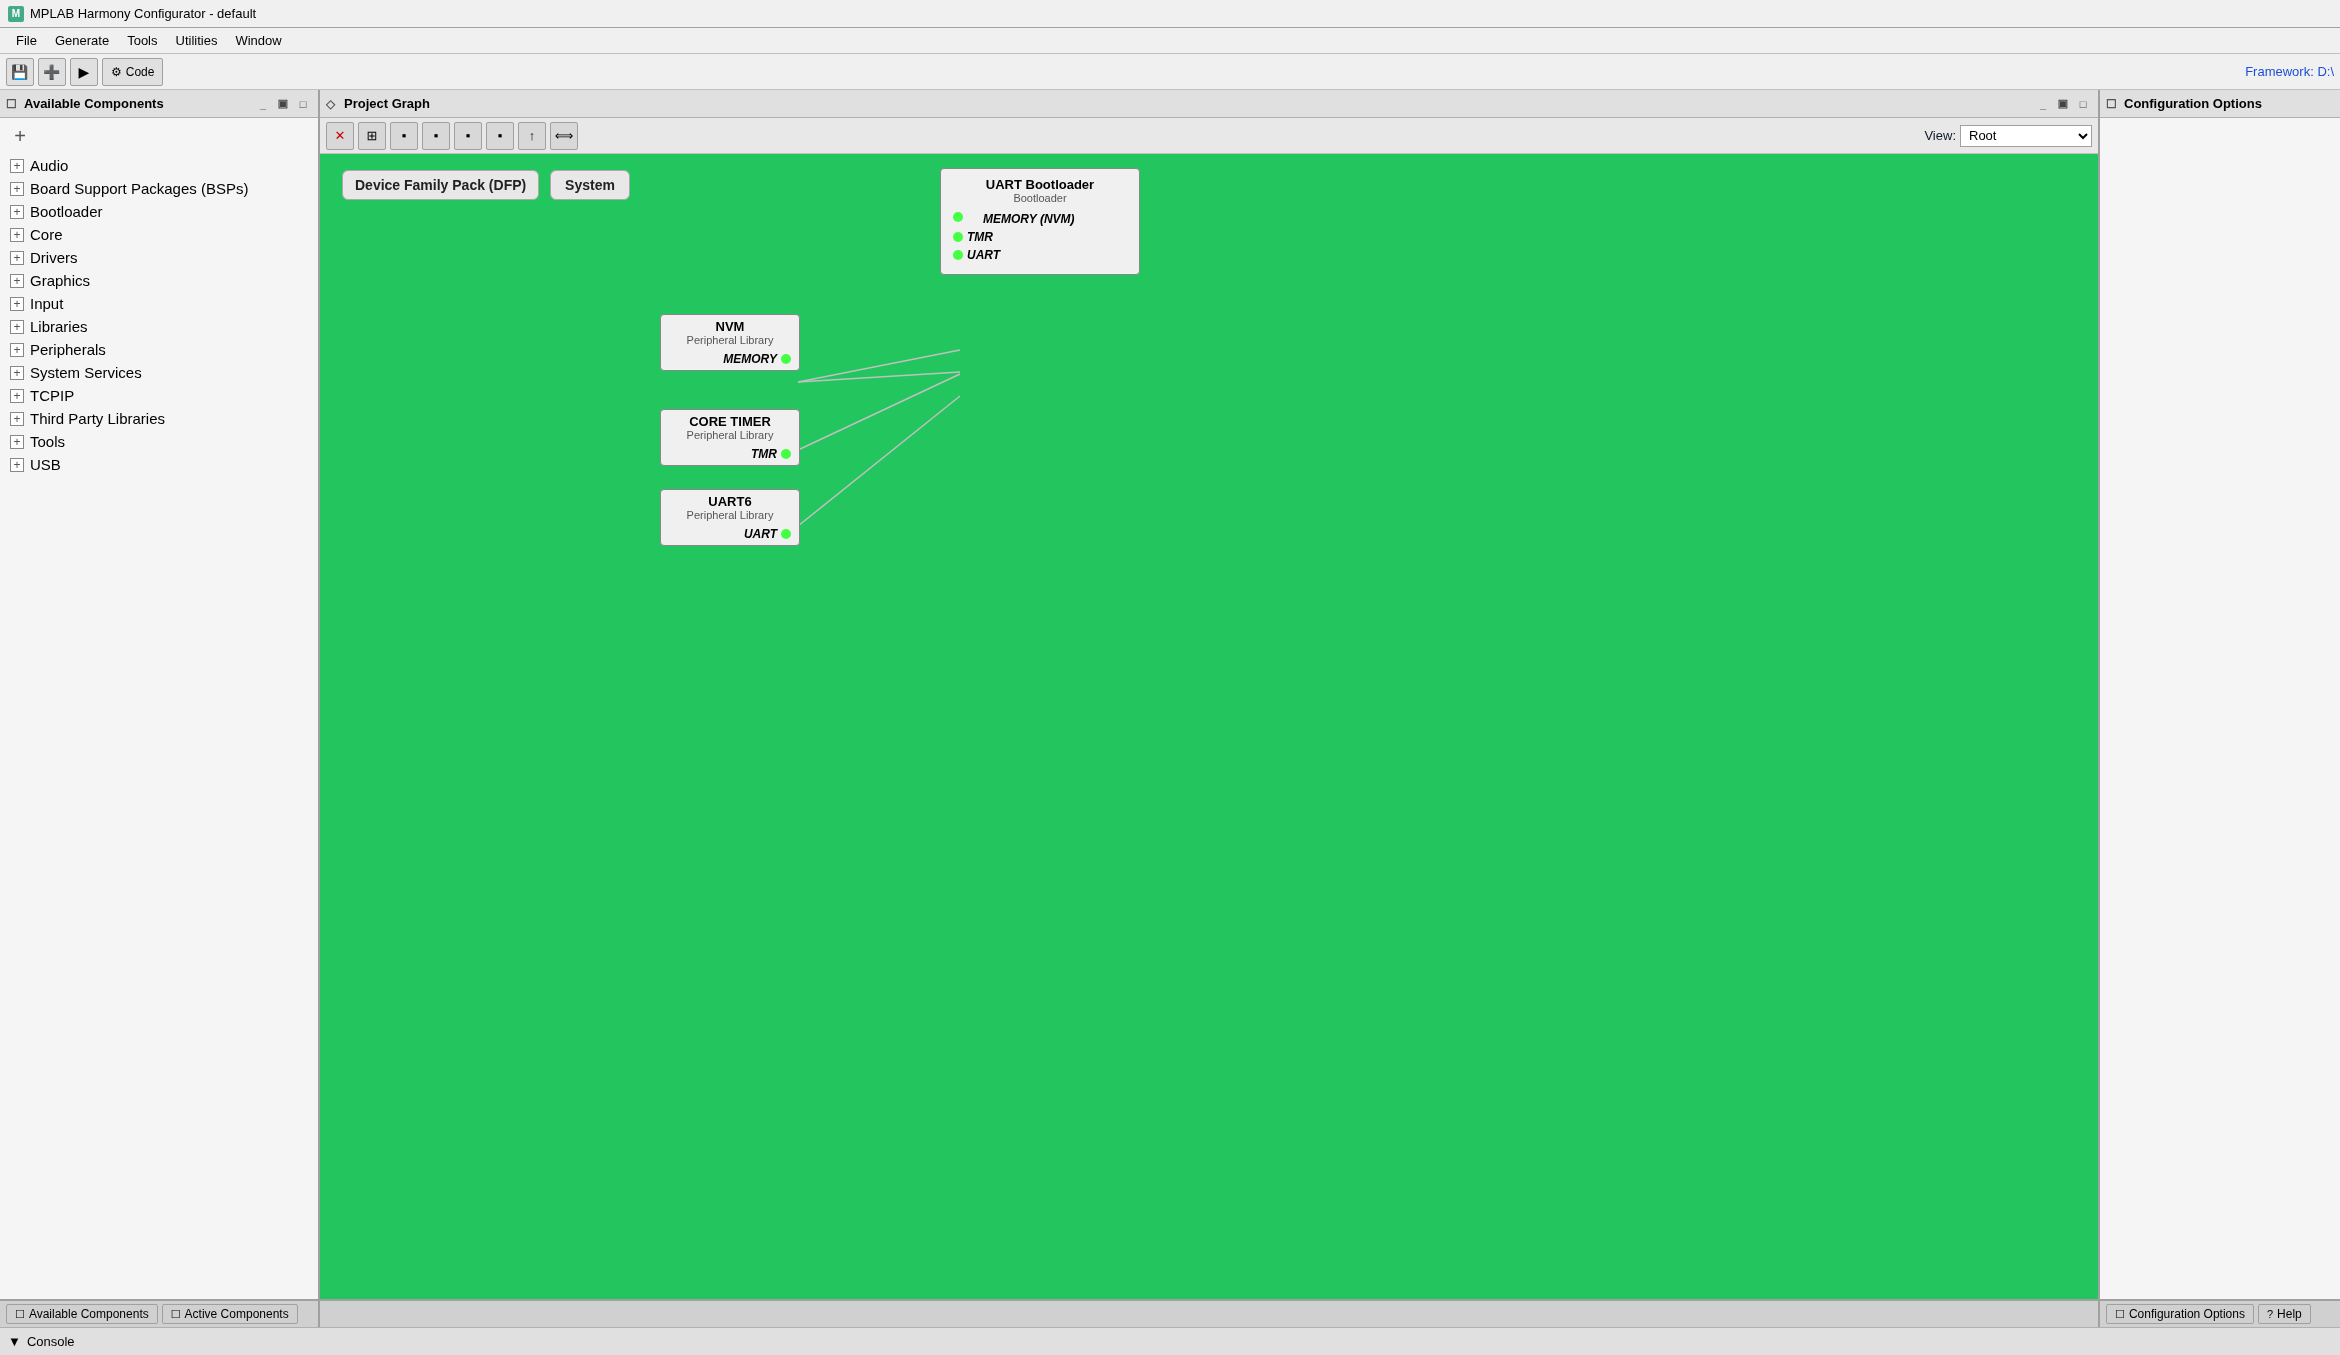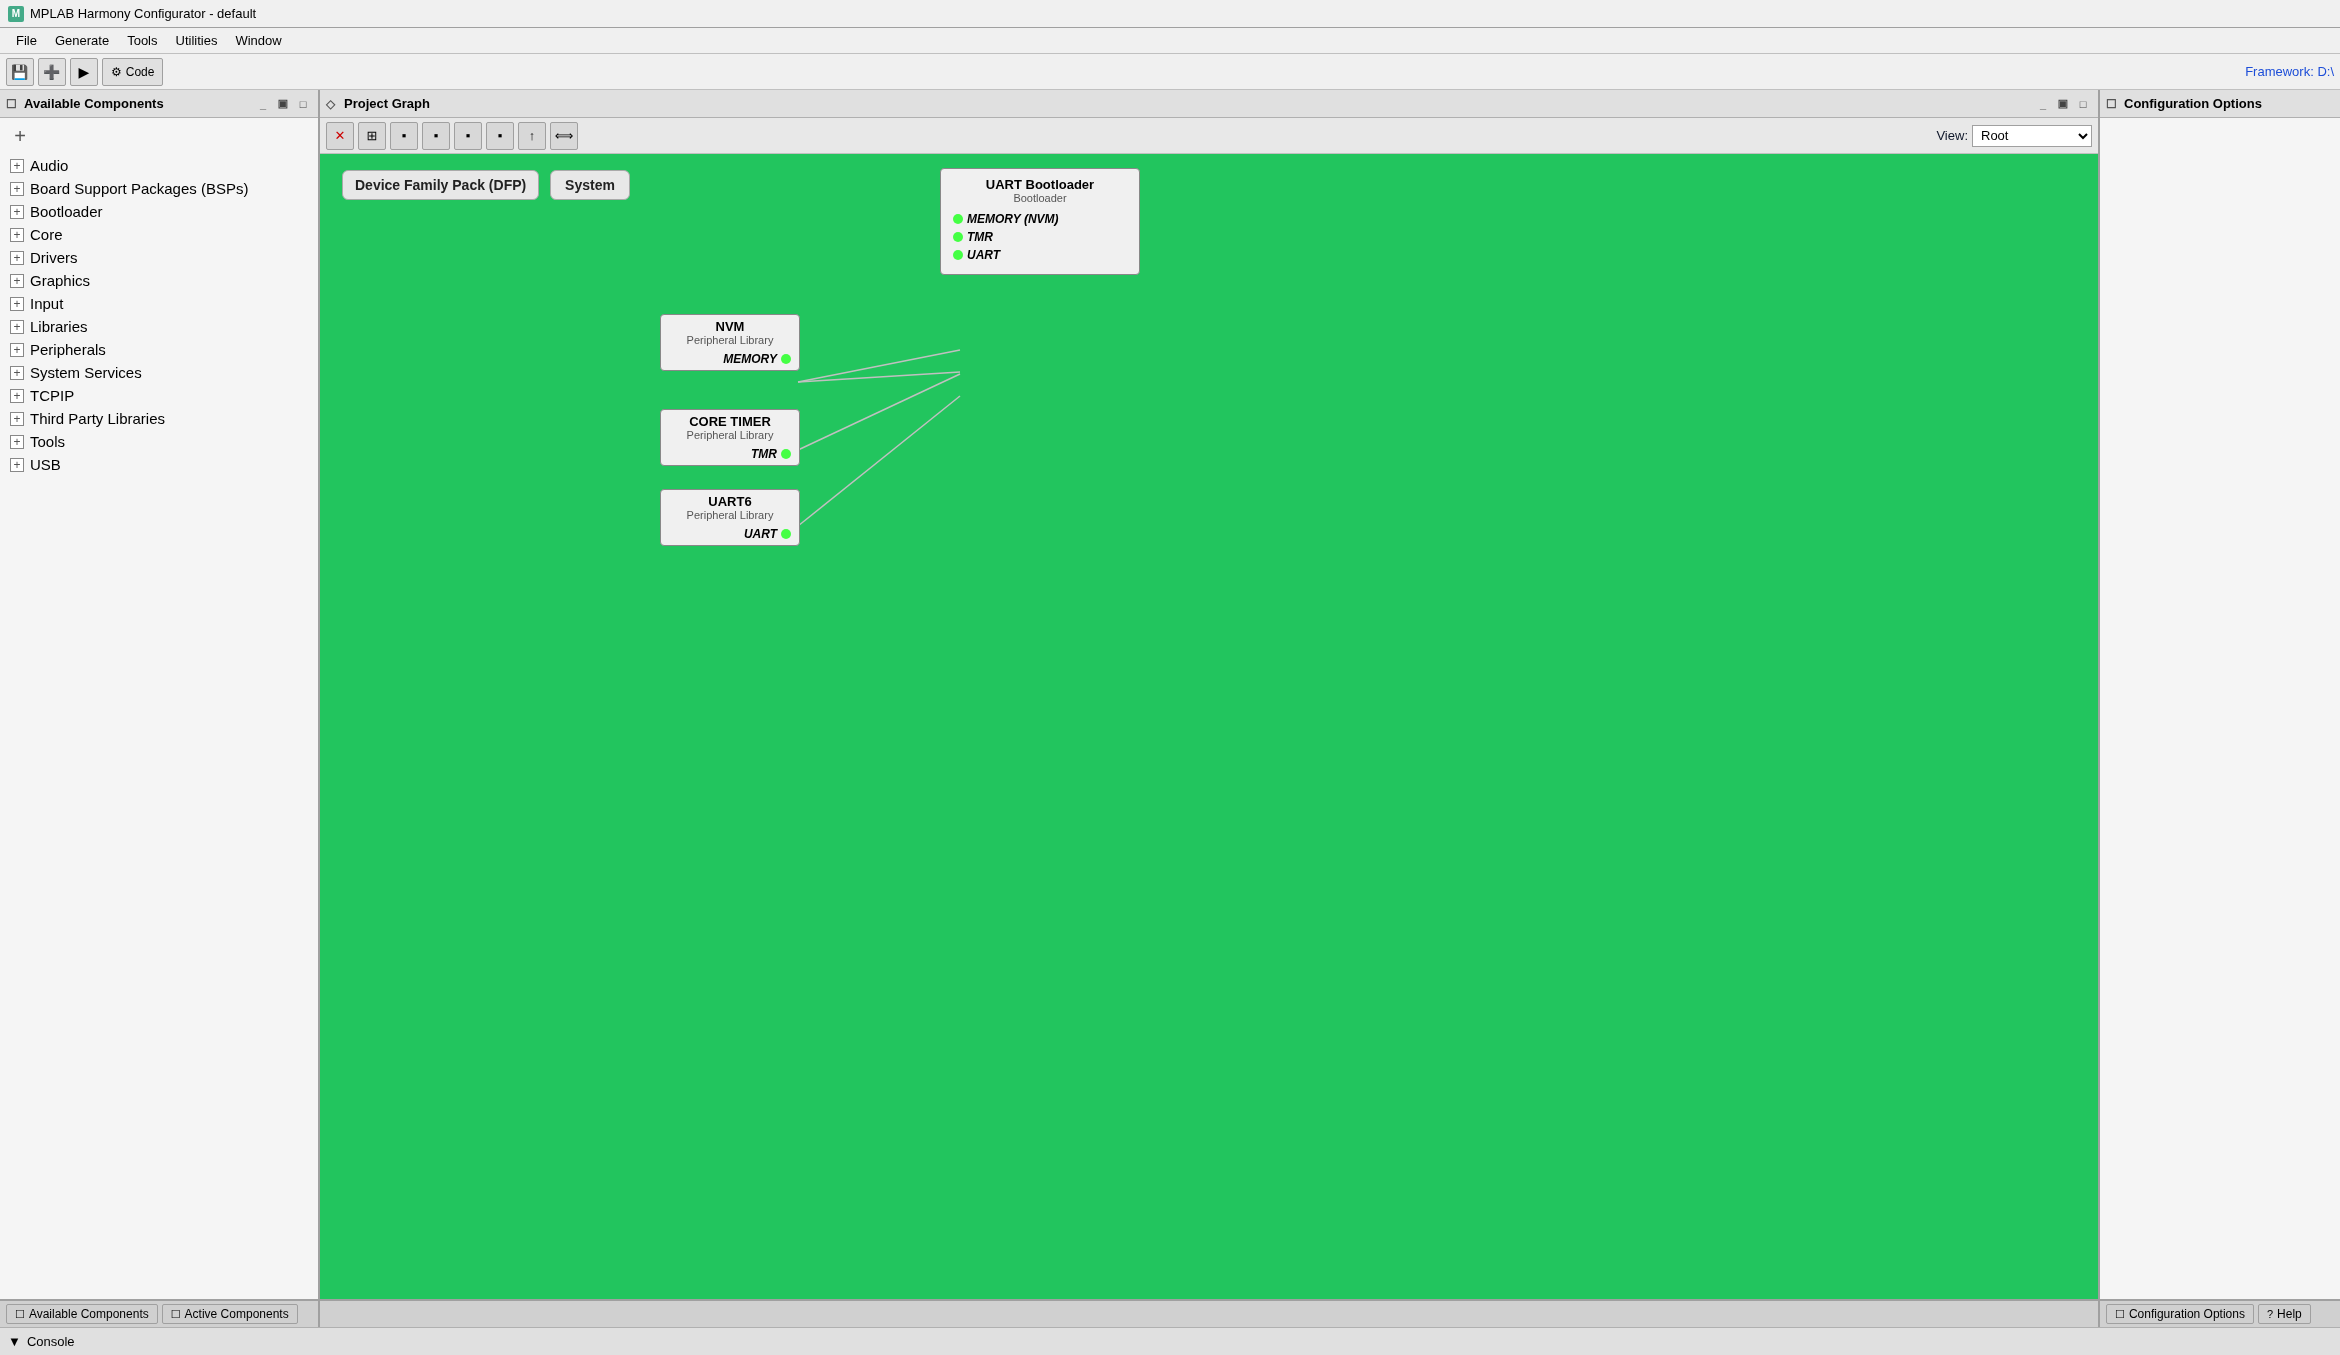--- a/index.html
+++ b/index.html
@@ -191,21 +191,21 @@
       font-size: 13px;
     }
     .graph-tool-btn.red { color: #cc0000; }
     .view-label { margin-left: auto; font-size: 13px; color: #0f172a; }
     .view-select {
       height: 22px;
       font-size: 13px;
       border: 1px solid #a0a0a0;
       background: white;
       padding: 0 4px;
-      width: 120px;
+      width: 132px;
     }
 
     
     #graph-canvas {
       flex: 1;
       background: #22c55e;
       position: relative;
       overflow: hidden;
     }
 
@@ -436,21 +436,21 @@
 
       <div class="flat-box" style="left: 230px; top: 16px; min-width: 80px;">
         <span>System</span>
       </div>
 
       <div class="comp-box" style="left: 620px; top: 14px; width: 200px; padding: 8px 12px;">
         <div class="comp-title">UART Bootloader</div>
         <div class="comp-subtitle">Bootloader</div>
 
         <div style="margin-top: 8px; text-align: left; position: relative;">
-          <div style="display: flex; align-items: center; gap: 4px; margin: 4px 0;">
+          <div style="display: flex; align-items: flex-start; gap: 20px; margin: 4px 0;">
             <div class="port-dot" style="position: relative; display: inline-block; width:10px; height:10px; background:#44ff44; border-radius:50%; flex-shrink:0;"></div>
             <span class="comp-port">MEMORY (NVM)</span>
           </div>
           <div style="display: flex; align-items: center; gap: 4px; margin: 4px 0;">
             <div style="display: inline-block; width:10px; height:10px; background:#44ff44; border-radius:50%; flex-shrink:0;"></div>
             <span class="comp-port">TMR</span>
           </div>
           <div style="display: flex; align-items: center; gap: 4px; margin: 4px 0;">
             <div style="display: inline-block; width:10px; height:10px; background:#44ff44; border-radius:50%; flex-shrink:0;"></div>
             <span class="comp-port">UART</span>

